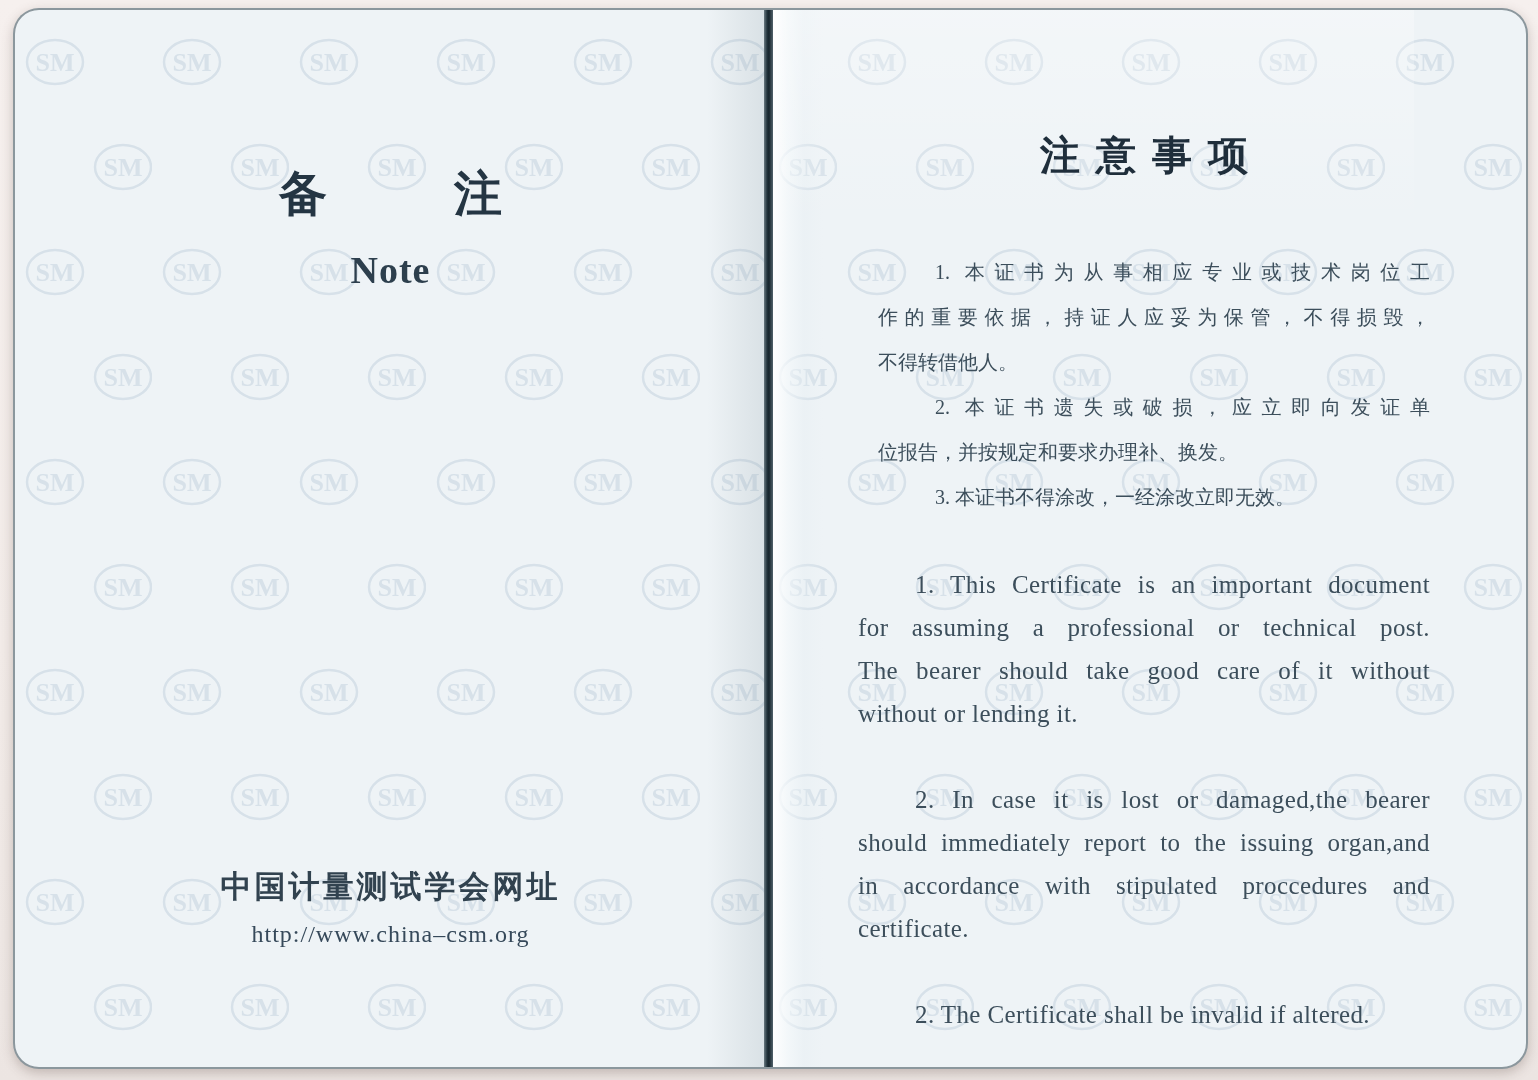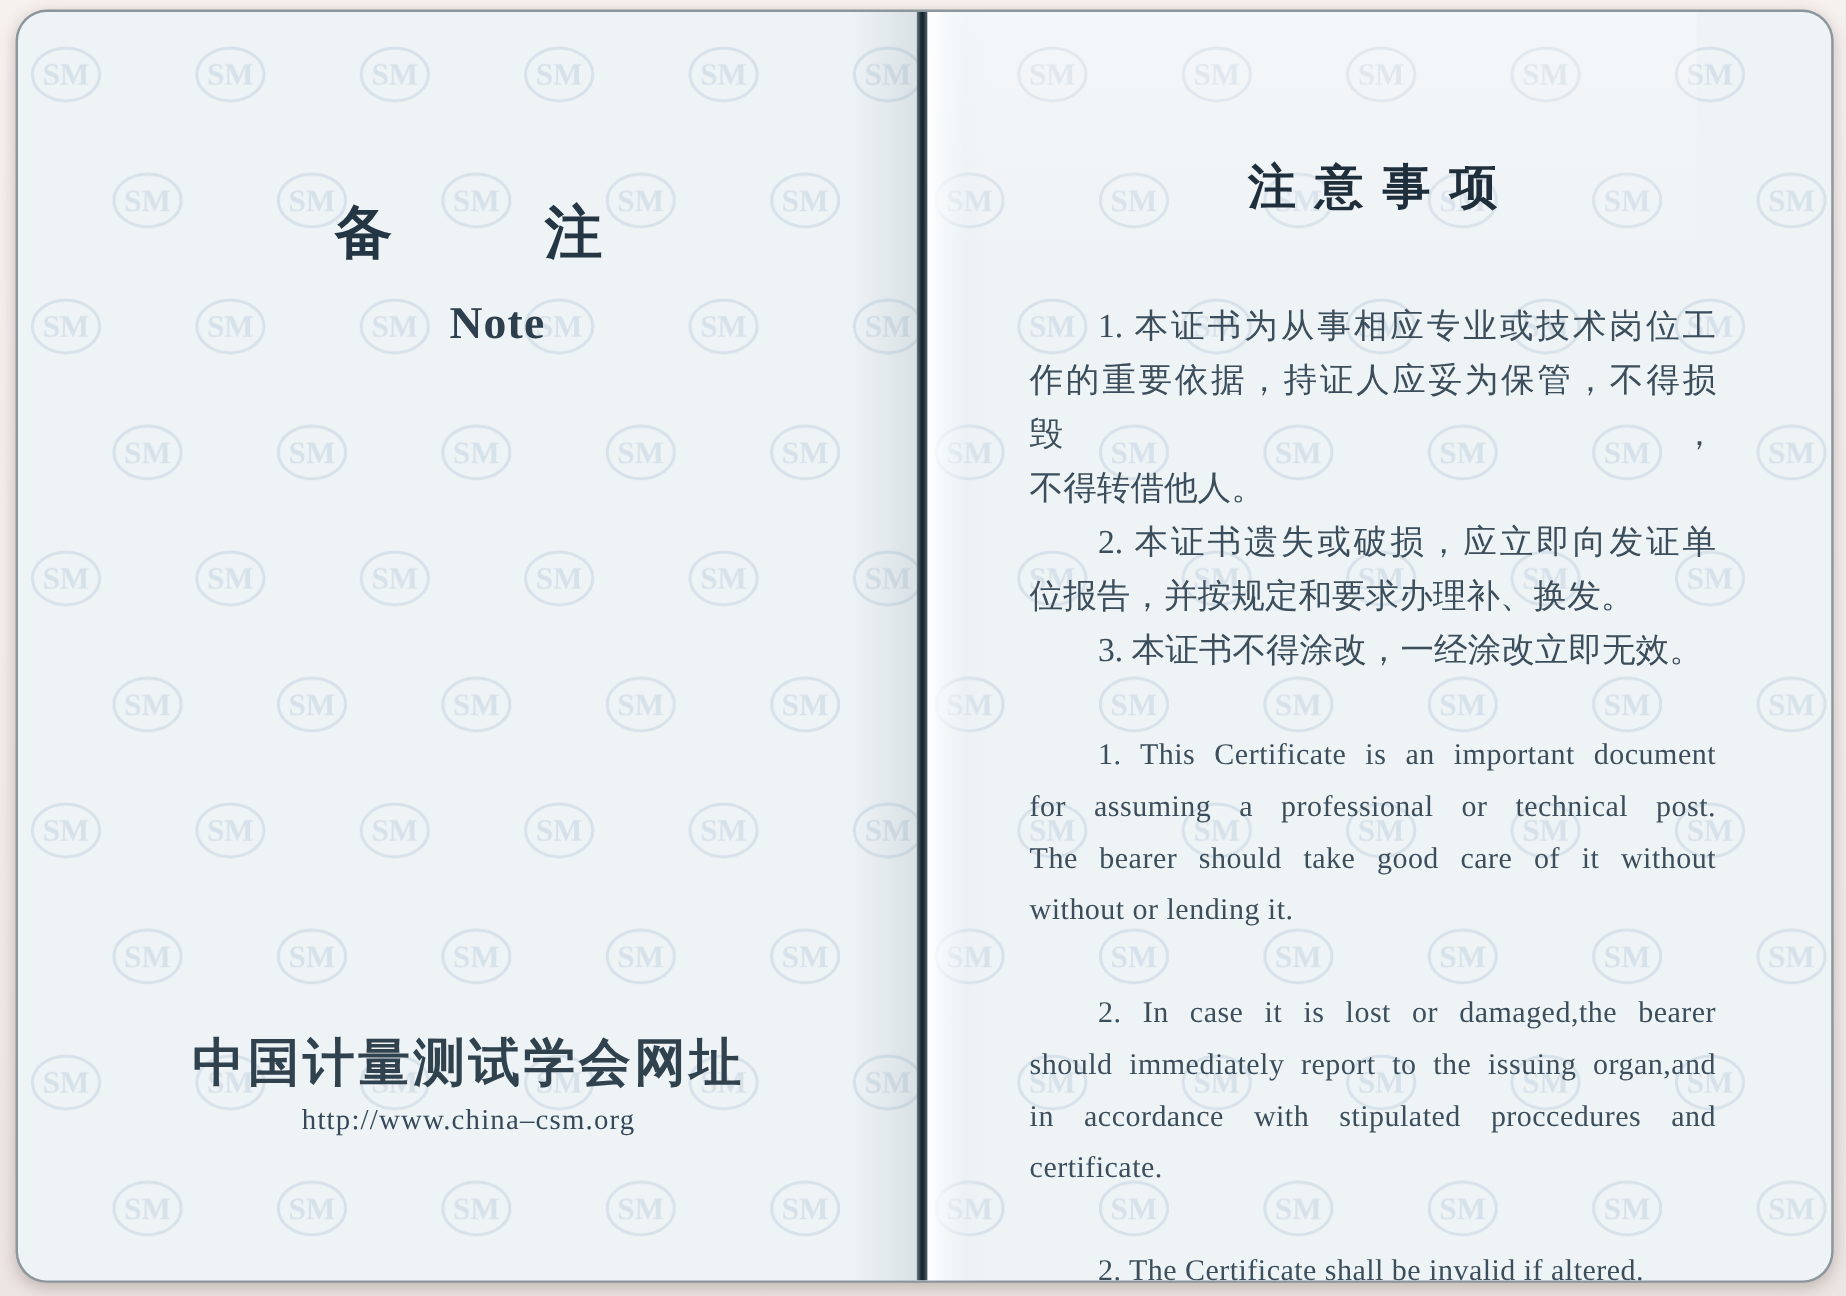--- a/index.html
+++ b/index.html
@@ -62,48 +62,47 @@
   .note-title {
     position: absolute; top: 152px; left: 0; width: 100%;
     display: flex; justify-content: center; gap: 127px;
     font-size: 48px; font-weight: bold; color: #243543;
   }
   .note-sub {
     position: absolute; top: 238px; left: 0; width: 100%;
     text-align: center;
     font-size: 38px; font-weight: bold; color: #2d3f4d;
     letter-spacing: 1px;
-    padding-left: 24px;
   }
   .left-footer {
     position: absolute; top: 853px; left: 0; width: 100%;
     text-align: center; color: #31424f;
   }
   .footer-org {
-    font-size: 43px; font-weight: bold; letter-spacing: 3px; line-height: 48px;
+    font-size: 31px; font-weight: bold; letter-spacing: 3px; line-height: 48px;
   }
   .footer-url {
     font-size: 24px; letter-spacing: 1px; line-height: 46px; color: #36495a;
   }
 
   
   .notice-title {
     position: absolute; top: 118px; left: 85px; width: 572px;
     margin: 0; text-align: center;
     font-size: 40px; font-weight: bold; color: #1f2e3b;
     letter-spacing: 16px; text-indent: 16px;
   }
   .notice-body {
     position: absolute; top: 240px; left: 85px; width: 572px;
     color: #3c4e5b;
   }
   .para { margin: 0; }
   .line { text-align: justify; text-align-last: justify; }
   .line.last { text-align-last: left; }
-  .cn .line { font-size: 28px; line-height: 45px; }
+  .cn .line { font-size: 20px; line-height: 45px; margin-left: 20px; }
   .cn .line.first { text-indent: 57px; }
   .en .line { font-size: 25px; line-height: 43px; letter-spacing: 0.4px; }
   .en .line.first { text-indent: 57px; margin-top: 43px; }
   .para.en-first { margin-top: 42px; }
 </style>
 </head>
 <body>
 
 <div class="scan">
   <div class="booklet">

